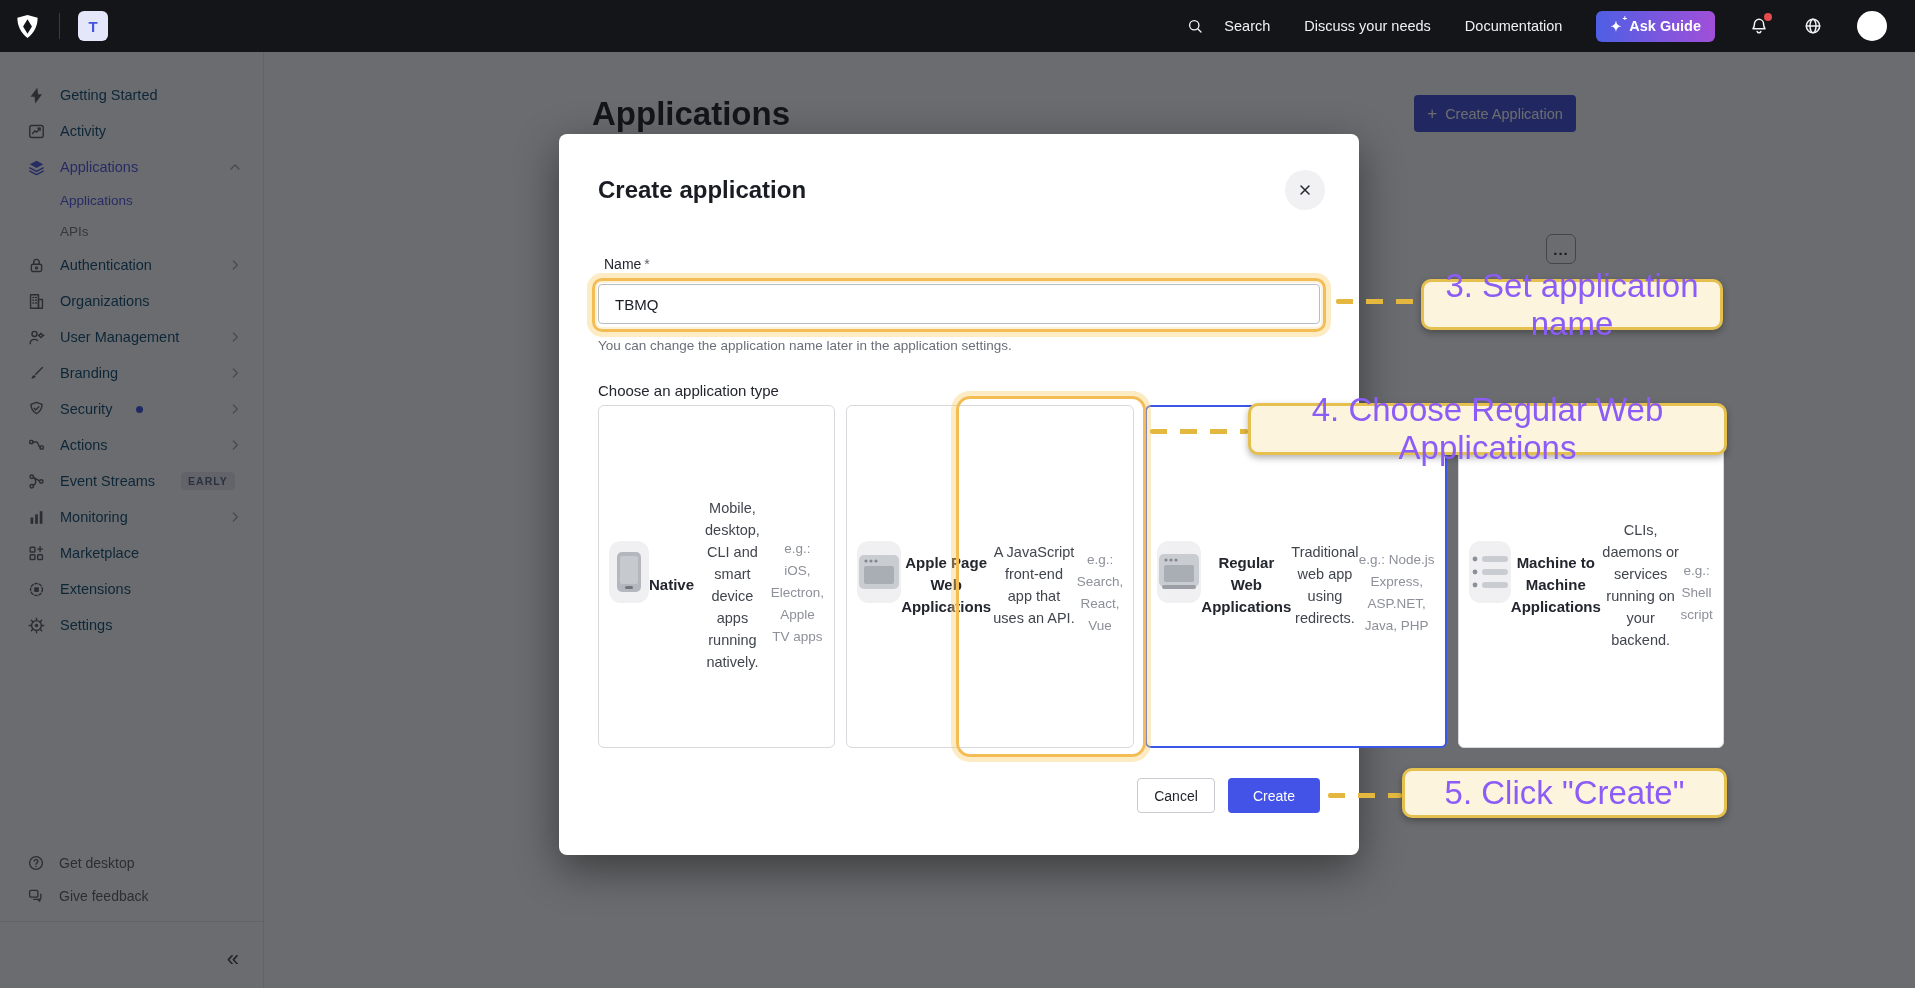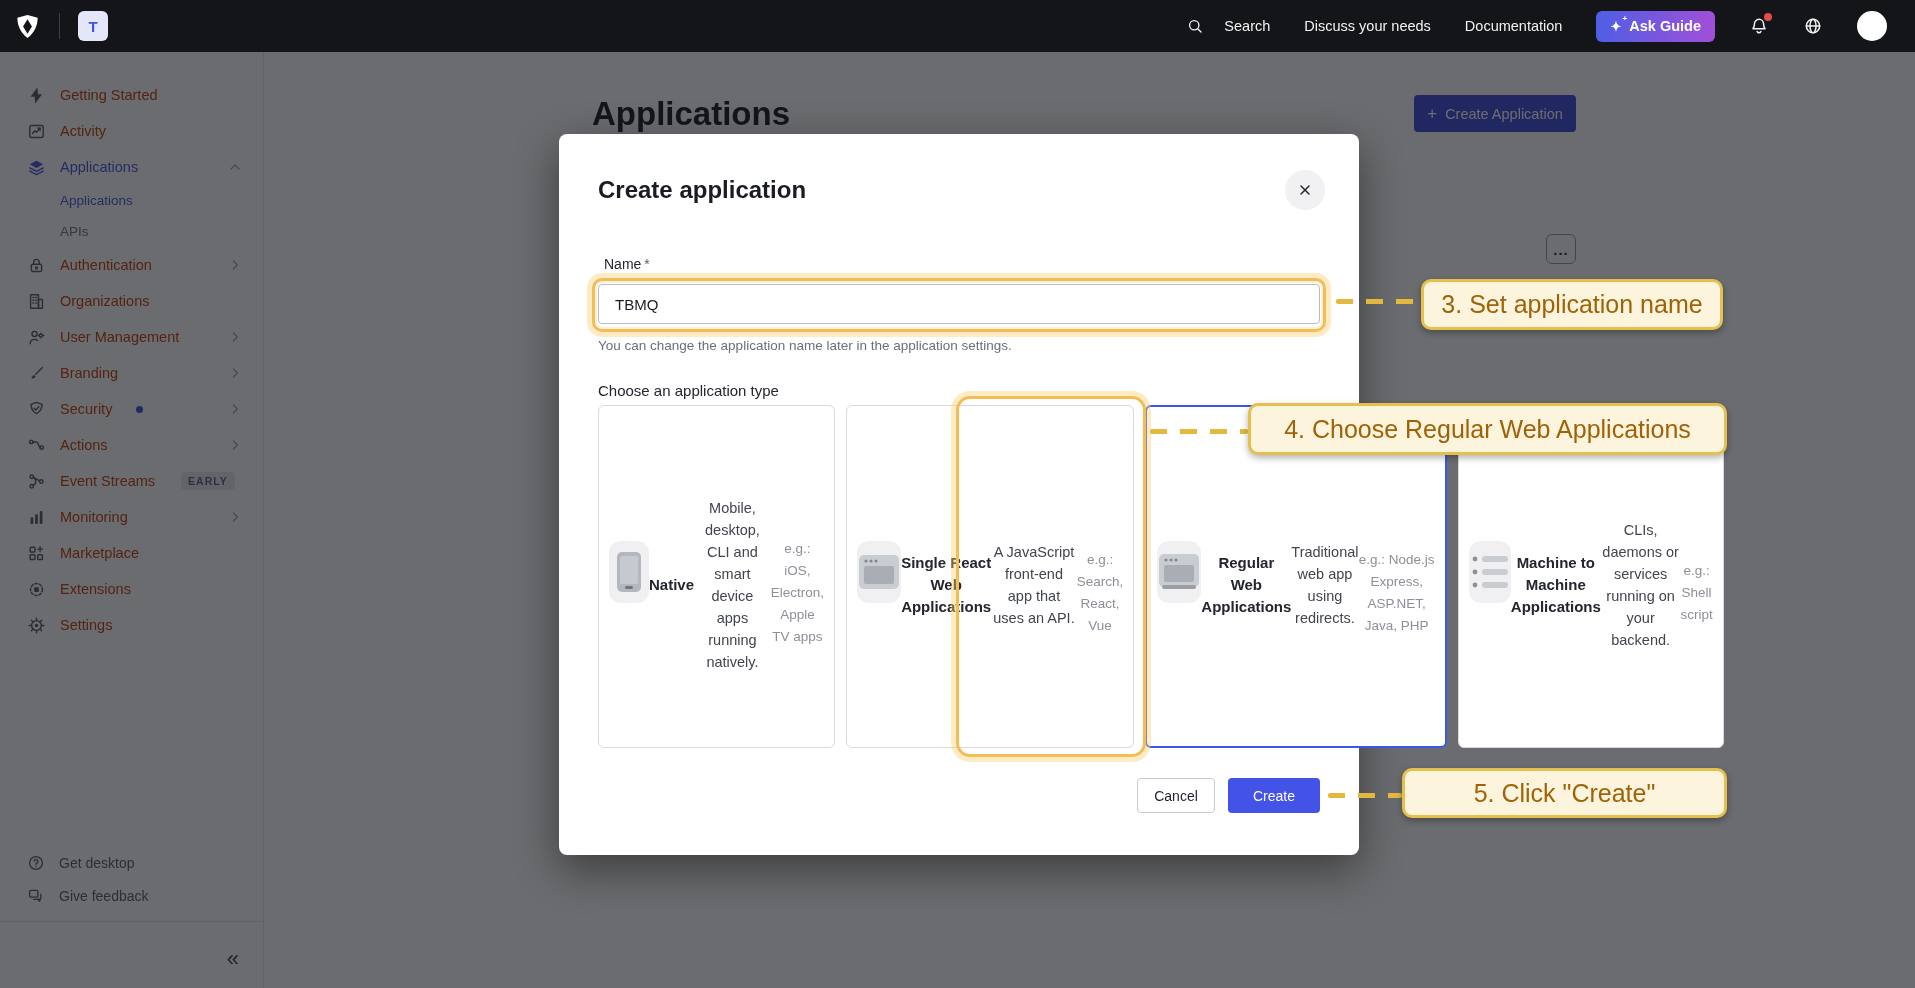--- a/index.html
+++ b/index.html
@@ -26,21 +26,21 @@
   .notif-dot { position:absolute; top:-3px; right:-3px; width:8px; height:8px;
     border-radius:50%; background:#e34c4c; }
   .avatar { width:30px; height:30px; border-radius:50%; background:#fff; cursor:pointer; }
 
   
   .sidebar { position:absolute; left:0; top:52px; bottom:0; width:264px; background:#ffffff;
     border-right:1px solid #e7e8ea; }
   .side-list { padding-top:25px; }
   .srow { display:flex; align-items:center; height:36px; padding-left:27px; gap:14px; cursor:pointer; }
   .srow svg { flex:0 0 auto; }
-  .slabel { font-size:14.5px; color:#c2410c; }
+  .slabel { font-size:14.5px; color:#0c4a6e; }
   .srow.active .slabel { color:#4a56e2; font-weight:500; }
   .sub-row { display:flex; align-items:center; height:31px; padding-left:60px; cursor:pointer; }
   .sub-label { font-size:13.5px; color:#71767f; }
   .sub-row.active .sub-label { color:#4a56e2; }
   .chev { margin-left:auto; margin-right:20px; }
   .sec-dot { width:7px; height:7px; border-radius:50%; background:#3b4fe0; margin-left:10px; }
   .early-badge { margin-left:12px; background:#e9ebf1; color:#5a6480; font-size:10.5px;
     font-weight:700; letter-spacing:1px; padding:3px 7px; border-radius:4px; }
   .side-footer { position:absolute; left:0; right:0; bottom:76px; }
   .frow { display:flex; align-items:center; height:33px; padding-left:27px; gap:14px; cursor:pointer; }
@@ -98,22 +98,22 @@
   .btn-cancel { width:78px; background:#fff; border:1px solid #c9cbd1; color:#1e212a; }
   .btn-create { width:92px; background:#4353e8; border:none; color:#fff; }
 
   
   .dash { position:absolute; height:5px; border-radius:2px; z-index:60;
     background:repeating-linear-gradient(90deg,#e4b83f 0 17px,transparent 17px 30px); }
   .dash3 { left:1336px; top:299px; width:85px; }
   .dash4 { left:1150px; top:429px; width:98px; }
   .dash5 { left:1328px; top:793px; width:74px; }
   .callout { position:absolute; background:#fcf4dc; border:3px solid #e6c04f; border-radius:10px;
-    display:flex; align-items:center; justify-content:center; font-size:25px; color:#a16207;
-    z-index:70; box-shadow:0 3px 7px rgba(0,0,0,.30); }
+    display:flex; align-items:center; justify-content:center; font-size:33px; color:#8b5cf6;
+    z-index:70; box-shadow:0 3px 7px rgba(0,0,0,.30);text-align:center; }
   .callout3 { left:1421px; top:279px; width:302px; height:51px; }
   .callout4 { left:1248px; top:403px; width:479px; height:52px; }
   .callout5 { left:1402px; top:768px; width:325px; height:50px; }
 
   
   svg.sic { stroke:#565b64; fill:none; stroke-width:1.8; stroke-linecap:round; stroke-linejoin:round; }
   svg.sic .fillpart { fill:#565b64; stroke:none; }
   .srow.active svg.sic { stroke:#4a56e2; }
   .srow.active svg.sic .fillpart { fill:#4a56e2; }
   svg.nic { stroke:#f0f1f2; fill:none; stroke-width:1.8; stroke-linecap:round; stroke-linejoin:round; }
@@ -394,21 +394,21 @@
       <div class="card">
         <div class="tile">
           <svg width="44" height="38" viewBox="0 0 44 38">
             <rect x="2" y="2" width="40" height="34" rx="5" fill="#c9ccd1"></rect>
             <circle cx="9" cy="8" r="1.6" fill="#84878d"></circle>
               <circle cx="14" cy="8" r="1.6" fill="#84878d"></circle>
               <circle cx="19" cy="8" r="1.6" fill="#84878d"></circle>
             <rect x="7" y="13" width="30" height="18" rx="2" fill="#a9adb4"></rect>
           </svg>
         </div>
-        <div class="ctitle">Single React Web Applications</div>
+        <div class="ctitle">Apple Page Web Applications</div>
         <div class="cdesc">A JavaScript front-end app that uses an API.</div>
         <div class="ceg">e.g.: Search, React, Vue</div>
       </div>
 
       <div class="card selected">
         <div class="tile">
           <svg width="44" height="40" viewBox="0 0 44 40">
             <rect x="2" y="2" width="40" height="33" rx="5" fill="#c9ccd1"></rect>
             <circle cx="9" cy="8" r="1.6" fill="#84878d"></circle>
               <circle cx="14" cy="8" r="1.6" fill="#84878d"></circle>

